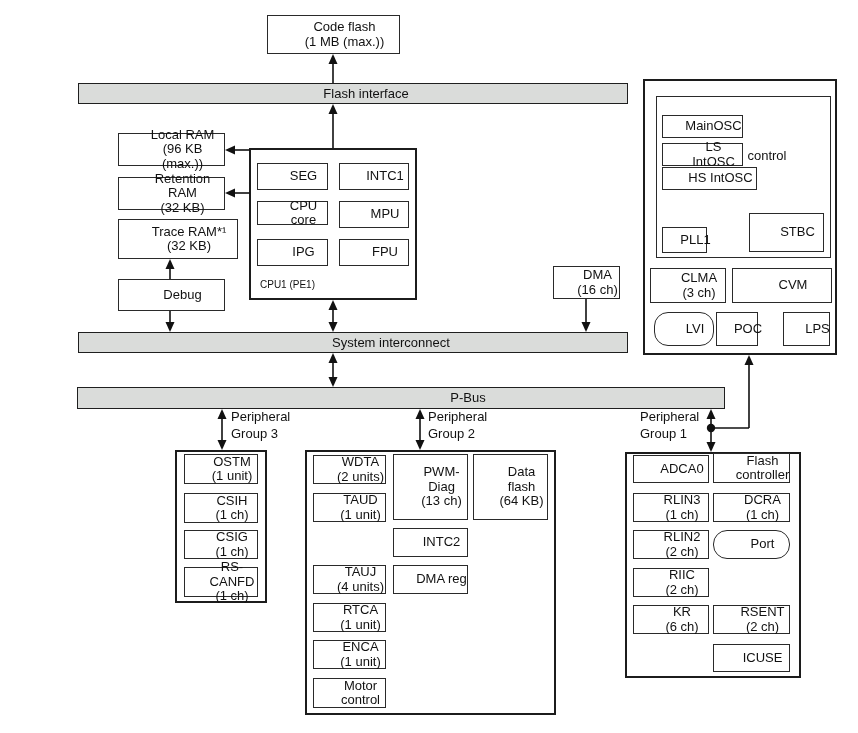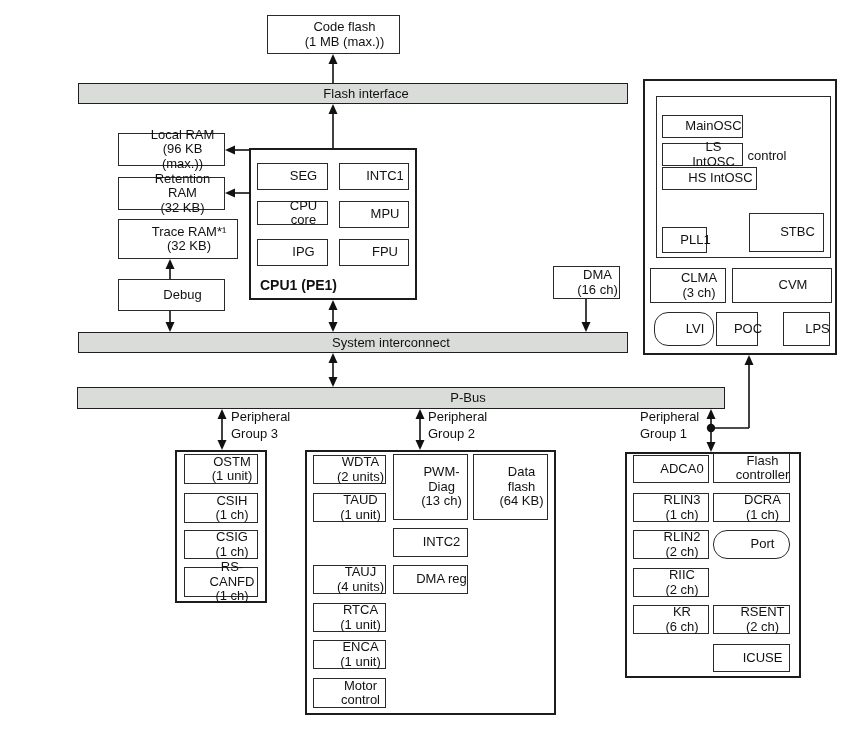--- a/index.html
+++ b/index.html
@@ -21,21 +21,21 @@
     box-sizing:border-box;display:flex;align-items:center;justify-content:center;
     text-align:center;white-space:pre-line;padding-left:22px;
   }
   .outer{
     position:absolute;background:#fff;border:2px solid #1c1c1c;box-sizing:border-box;
   }
   .grouplabel{
     position:absolute;white-space:pre-line;text-align:left;line-height:17px;font-size:13px;
   }
   .cpu1-label{
-    position:absolute;left:9px;bottom:6px;font-size:14px;white-space:nowrap;font-weight:bold;
+    position:absolute;left:9px;bottom:6px;font-size:10px;white-space:nowrap;
   }
   .sc-title{
     position:absolute;top:4px;left:0;width:100%;text-align:center;font-size:13px;margin-top:48px;
   }
   svg.connectors{position:absolute;left:0;top:0;pointer-events:none;}
   svg.connectors line{stroke:#111;stroke-width:1.6px;}
   svg.connectors polygon,svg.connectors circle{fill:#111;stroke:none;}
 
   
   #bar-flash{left:78px;top:83px;width:550px;height:21px;}

